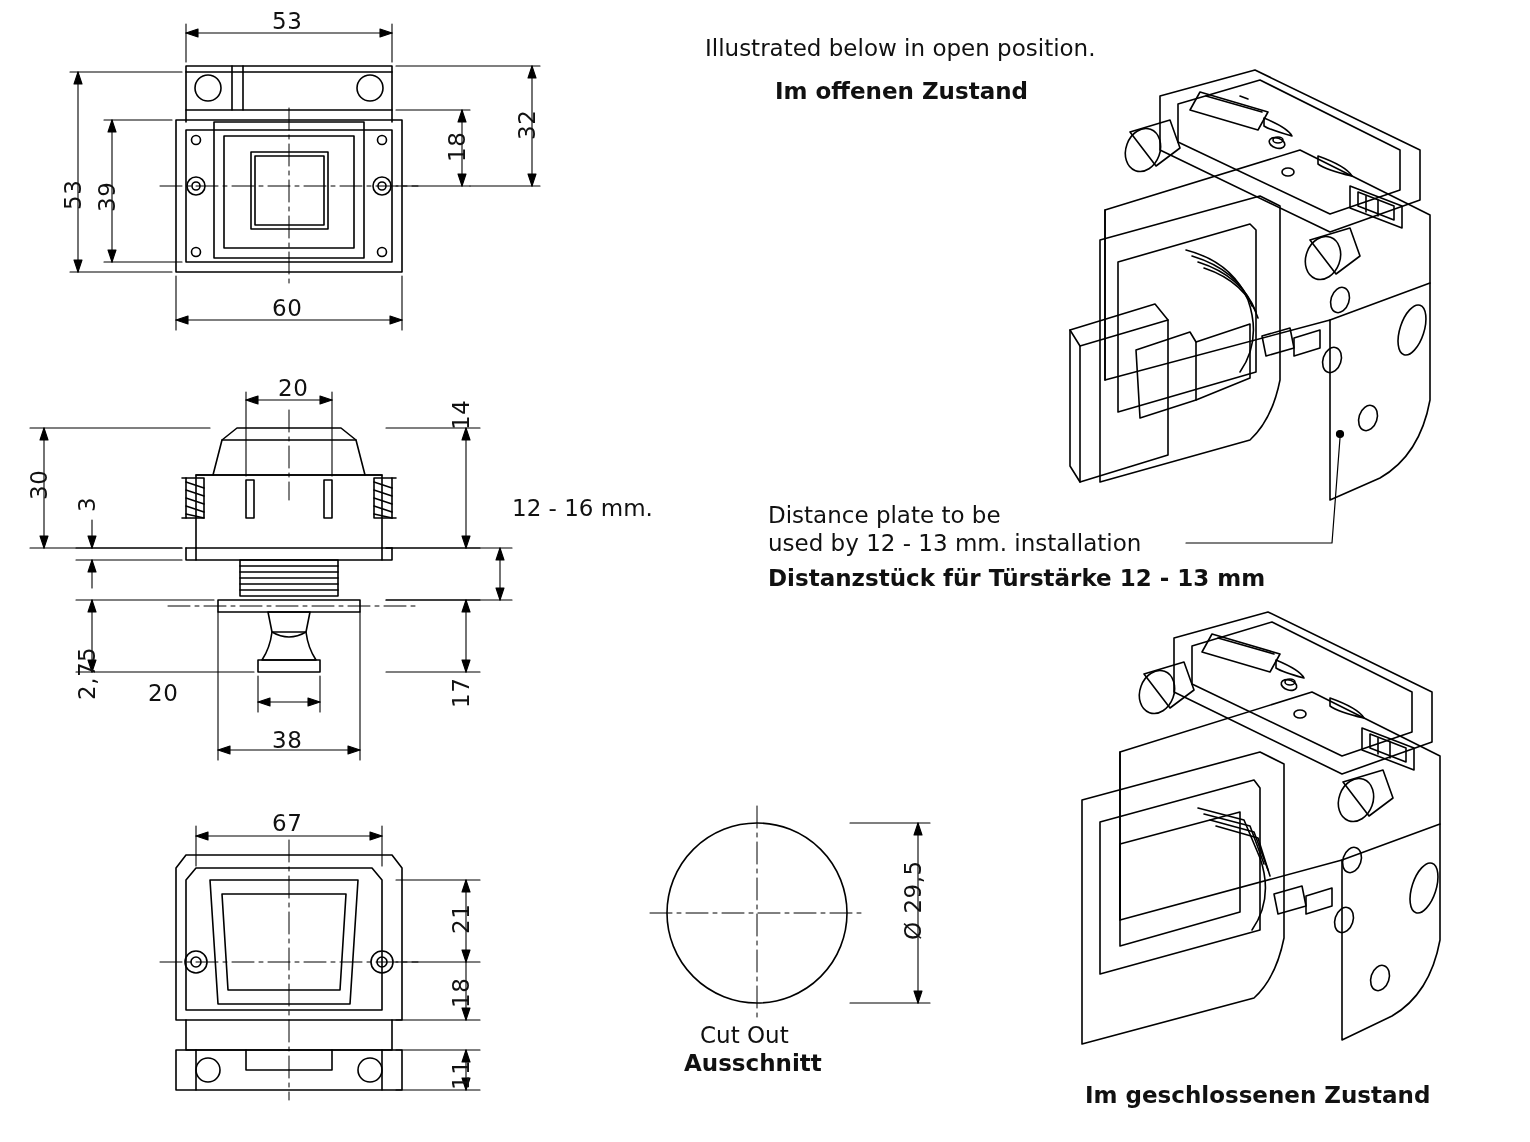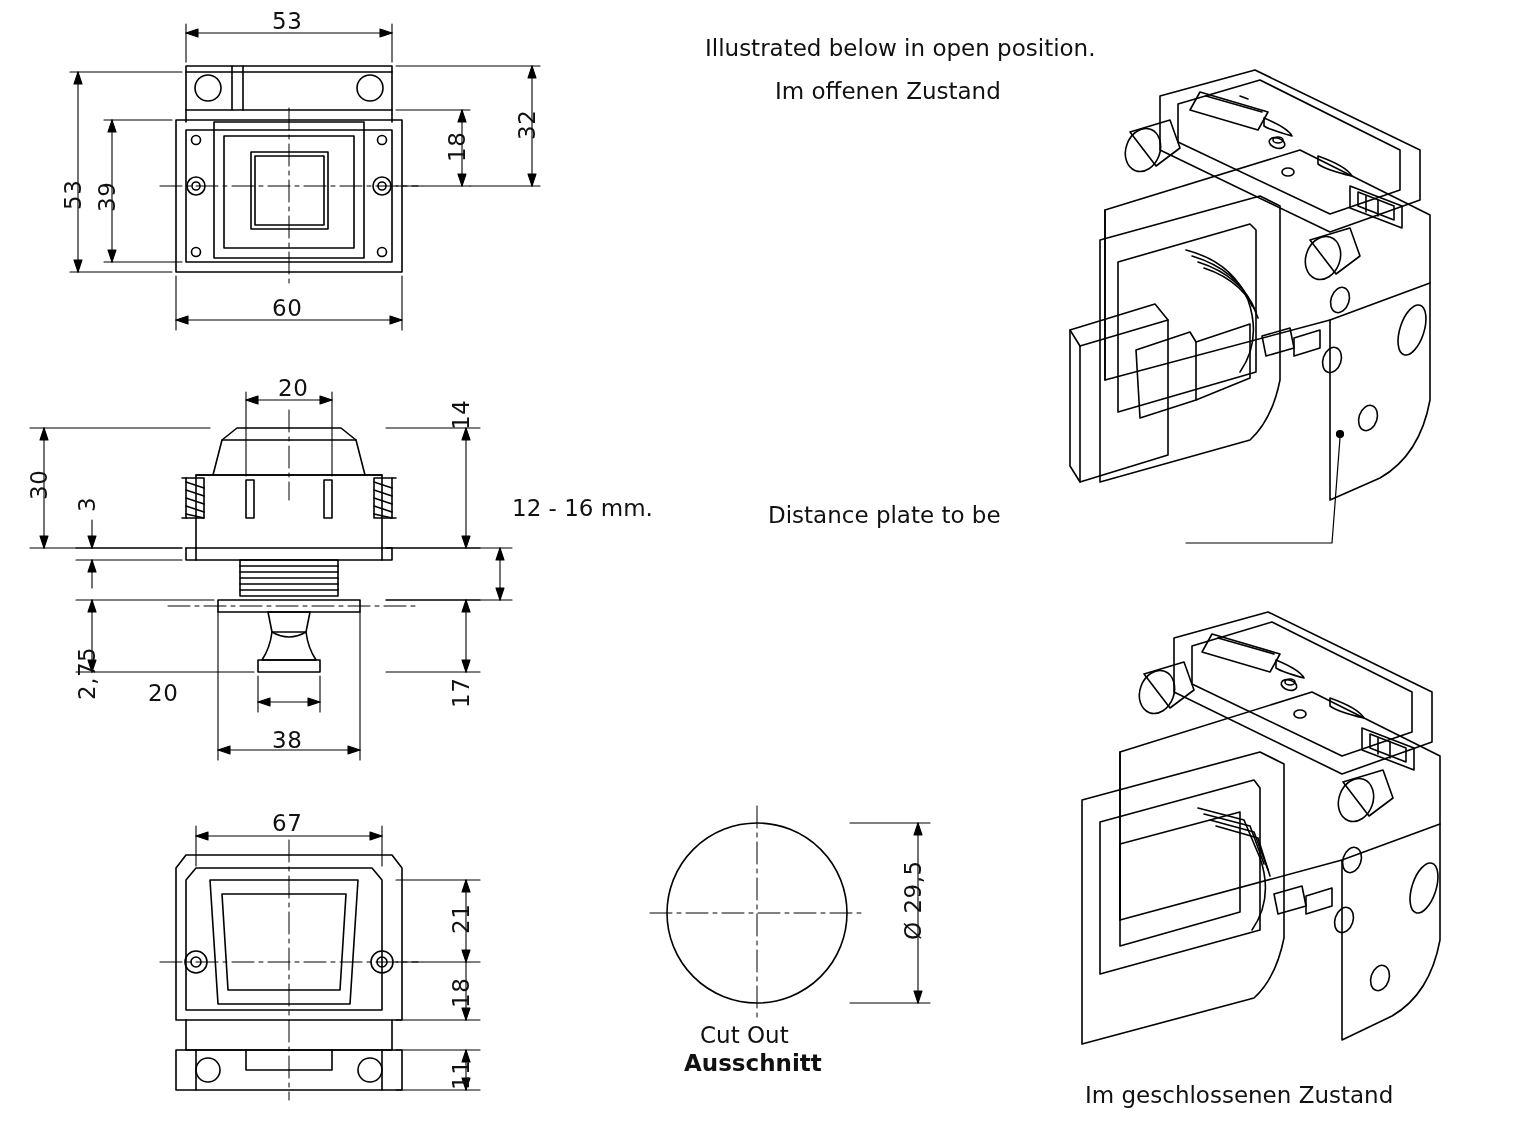--- a/index.html
+++ b/index.html
@@ -3,21 +3,21 @@
 <meta charset="utf-8">
 <style>
   html,body{margin:0;padding:0;background:#ffffff;}
   body{width:1530px;height:1142px;position:relative;overflow:hidden;
        font-family:"DejaVu Sans", sans-serif; color:#111;}
   .stage{position:absolute;left:0;top:0;width:1240px;height:1142px;}
   svg{position:absolute;left:0;top:0;width:1530px;height:1142px;overflow:visible;}
   .txt{position:absolute;white-space:nowrap;}
   .dim{font-size:23px;letter-spacing:.5px;}
   .note{font-size:23px;}
-  .note-b{font-size:23px;font-weight:normal;text-align:center;}
+  .note-b{font-size:23px;font-weight:bold;text-align:center;}
   .cap{font-size:23px;}
   .cap-b{font-size:23px;font-weight:bold;}
   .rot90{transform:rotate(-90deg);transform-origin:left top;}
 </style>
 </head>
 <body>
 
 <div class="stage">
 
 <svg viewBox="0 0 1530 1142" xmlns="http://www.w3.org/2000/svg">
@@ -366,16 +366,18 @@
 <div class="txt dim rot90" style="left:448px;top:1090px;">11</div>
 
 <div class="txt dim rot90" style="left:900px;top:940px;">Ø 29,5</div>
 <div class="txt cap" style="left:700px;top:1013px;margin-top:9px;">Cut Out</div>
 <div class="txt cap-b" style="left:684px;top:1050px;">Ausschnitt</div>
 
 <div class="txt note" style="left:705px;top:35px;">Illustrated below in open position.</div>
 <div class="txt note-b" style="left:775px;top:78px;">Im offenen Zustand</div>
 
 <div class="txt note" style="left:768px;top:502px;">Distance plate to be</div>
+<div class="txt note" style="left:768px;top:530px;">used by 12 - 13 mm. installation</div>
+<div class="txt note-b" style="left:768px;top:565px;">Distanzstück für Türstärke 12 - 13 mm</div>
 
 <div class="txt note-b" style="left:1043px;top:1082px;margin-left:42px;">Im geschlossenen Zustand</div>
 
 </div>
 
 </body></html>

